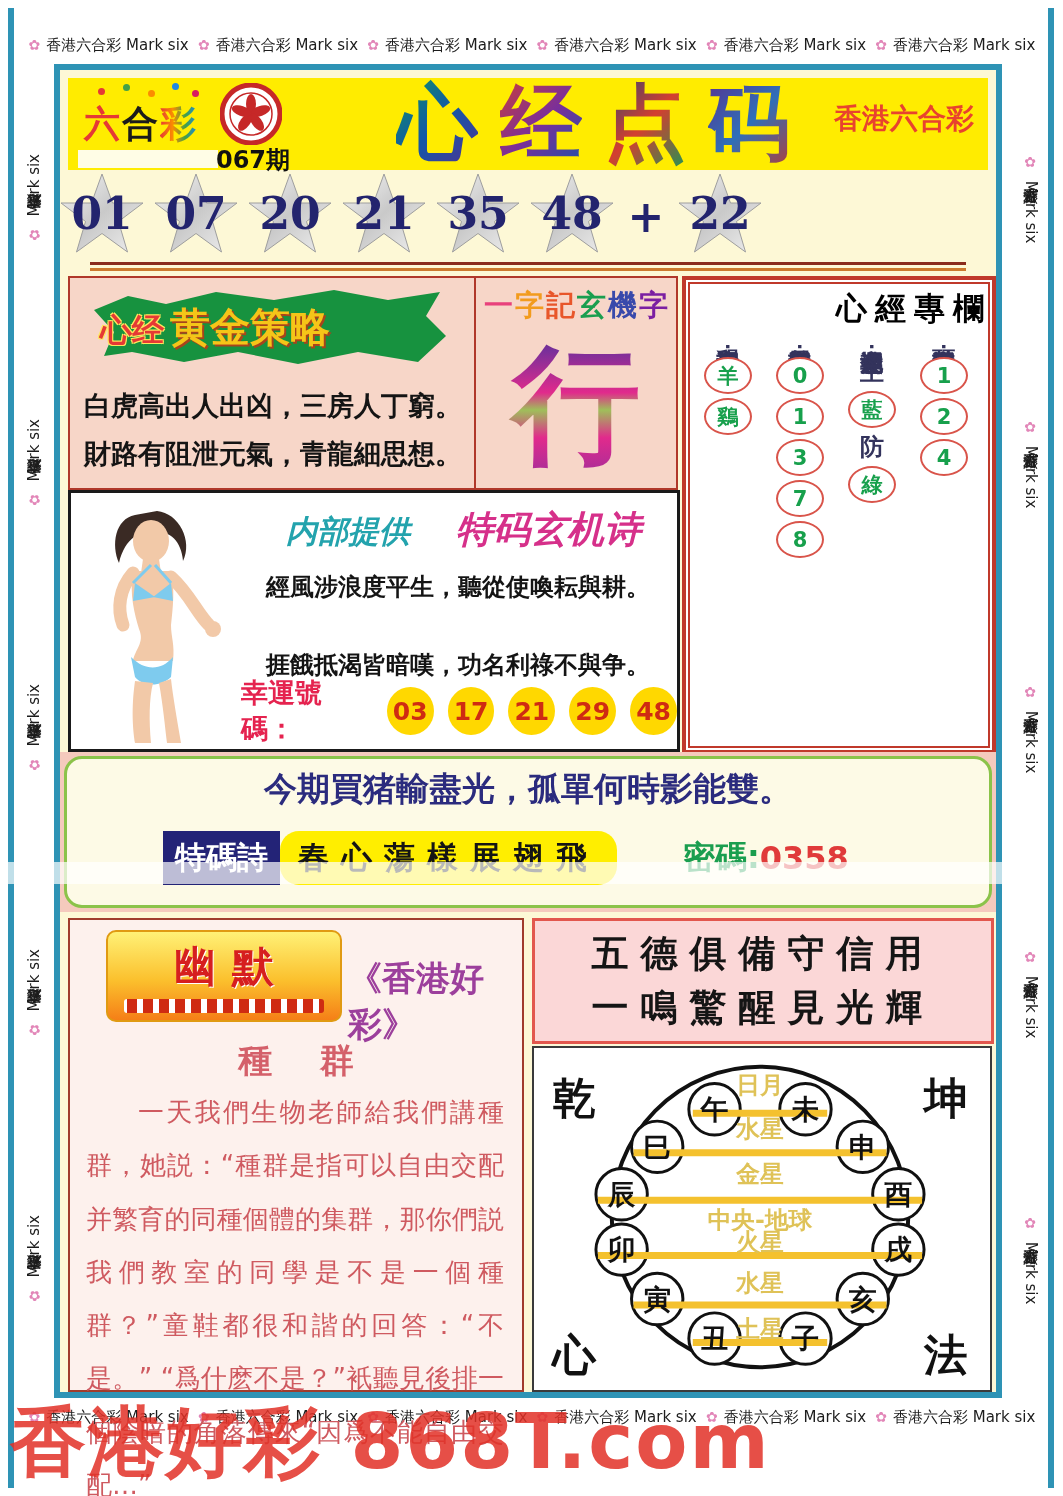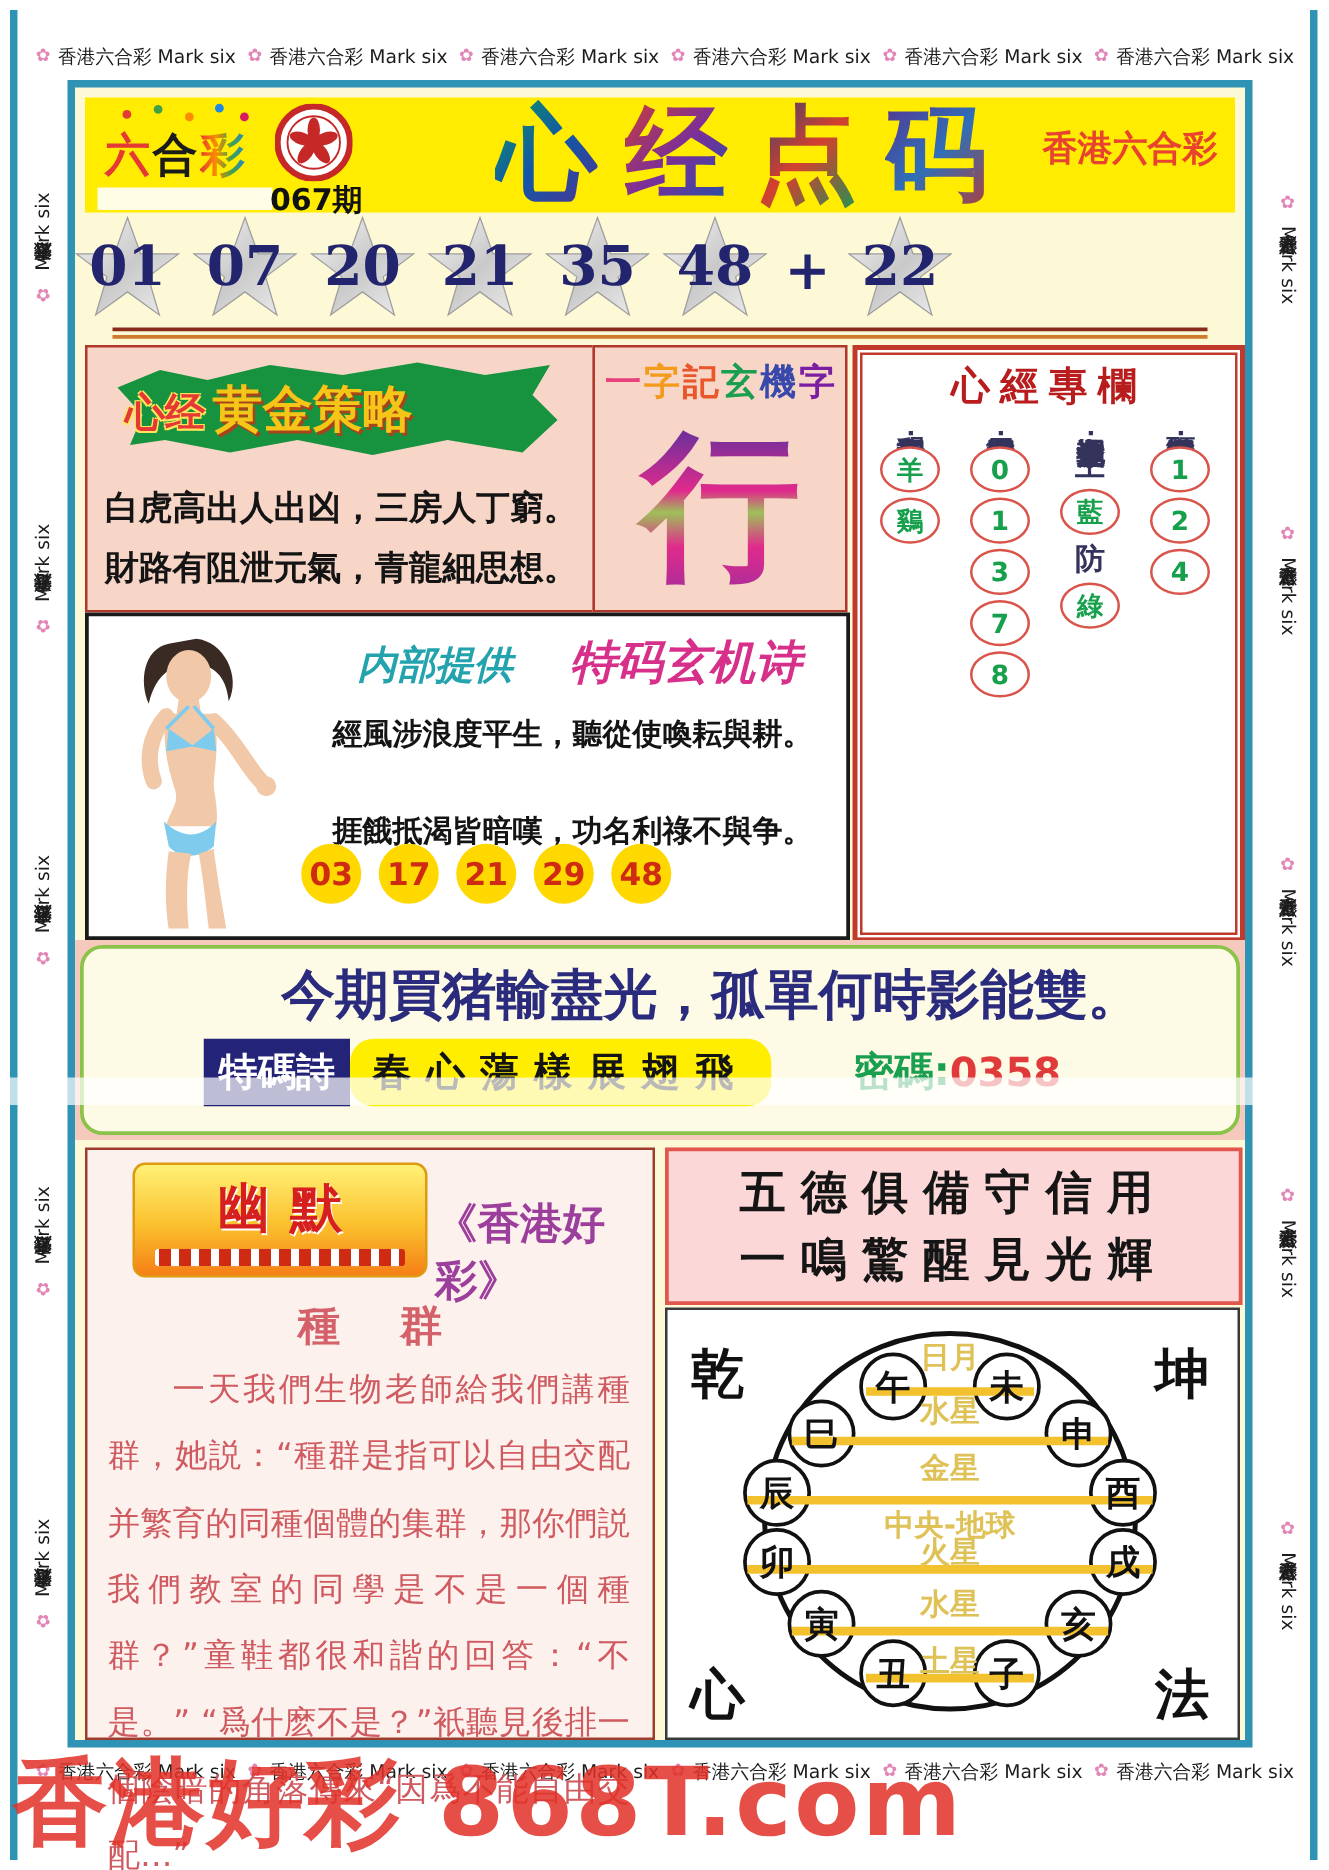--- a/index.html
+++ b/index.html
@@ -61,22 +61,22 @@
   #mystery-box{position:absolute;left:414px;top:206px;width:200px;height:210px;background:#f7d6c8;border:2px solid #b0382a;}
   #mystery-title{position:absolute;left:0;top:8px;width:100%;display:flex;justify-content:center;gap:2px;
                  font-size:29px;font-weight:900;}
   #mystery-title .mc0{color:#e8417c}#mystery-title .mc1{color:#f29b1d}#mystery-title .mc2{color:#e8562a}
   #mystery-title .mc3{color:#1a9e4f}#mystery-title .mc4{color:#3949ab}#mystery-title .mc5{color:#7b1fa2}
   #mystery-char{position:absolute;left:0;top:42px;width:100%;text-align:center;font-size:128px;font-weight:900;
       background-image:linear-gradient(180deg,#4b2a8a 0%,#7a2f9a 18%,#e12a8c 42%,#9fbf5a 52%,#e12a8c 68%,#8a2fa0 100%);}
   
   #xinjing-box{position:absolute;left:622px;top:206px;width:306px;height:470px;background:#fff;
                border:4px solid #c0392b;box-shadow:inset 0 0 0 2px #fff,inset 0 0 0 4px #c0392b;}
-  #xinjing-title{position:absolute;left:0;top:8px;width:100%;text-align:center;font-size:31px;font-weight:bold;
-                 color:#b91c1c;letter-spacing:8px;}
+  #xinjing-title{position:absolute;left:0;top:8px;width:100%;text-align:right;font-size:31px;font-weight:bold;
+                 color:#000000;letter-spacing:8px;}
   #xinjing-cols{position:absolute;left:6px;top:52px;width:288px;height:408px;display:flex;justify-content:space-around;}
   .xcol{display:flex;flex-direction:column;align-items:center;}
   .vheading{writing-mode:vertical-rl;text-orientation:upright;font-size:23px;line-height:1.15;color:#33335c;
             font-weight:bold;}
   .oval{width:44px;height:33px;border:2px solid #d9544a;border-radius:50%;display:flex;align-items:center;
         justify-content:center;color:#17a04c;font-weight:bold;font-size:21px;margin:2px 0;background:#fff;}
   .xplain{font-size:24px;font-weight:bold;color:#33335c;margin:1px 0;}
   
   #poem-box{position:absolute;left:8px;top:420px;width:606px;height:256px;background:#fff;border:3px solid #1a1a1a;}
   #provided{position:absolute;left:215px;top:18px;font-size:31px;font-weight:bold;font-style:italic;color:#23a3ad;}
@@ -84,22 +84,22 @@
   #poem-line1{position:absolute;left:195px;top:78px;font-size:24px;}
   #poem-line2{position:absolute;left:195px;top:128px;font-size:24px;margin-top:28px;}
   #lucky-row{position:absolute;left:170px;top:182px;display:flex;align-items:center;gap:14px;}
   #lucky-label{font-size:27px;font-weight:900;color:#e5234f;}
   .ball{width:48px;height:48px;border-radius:50%;background:#ffd800;display:flex;align-items:center;
         justify-content:center;font-size:25px;font-weight:bold;color:#cf2b12;}
   
   #tip-backdrop{position:absolute;left:0;top:682px;width:936px;height:160px;background:#f5cabd;}
   #tip-box{position:absolute;left:4px;top:4px;width:928px;height:152px;box-sizing:border-box;
            border:3px solid #8bc34a;border-radius:18px;background:#fdfae6;}
-  #tip-main{position:absolute;left:0;top:8px;width:100%;text-align:center;font-size:43px;font-weight:bold;
-            color:#2b2b7e;padding-left:41px;}
+  #tip-main{position:absolute;left:0;top:8px;width:100%;text-align:center;font-size:33px;font-weight:bold;
+            color:#2b2b7e;}
   #tip-row{position:absolute;left:96px;top:72px;display:flex;align-items:stretch;}
   #tip-tag{background:#232377;color:#fff;font-size:31px;font-weight:bold;padding:6px 12px;}
   #tip-poem{background:#ffee00;font-size:31px;letter-spacing:12px;padding:6px 18px;border-radius:19px;}
   #code-wrap{margin-left:66px;display:flex;align-items:center;font-size:32px;font-weight:bold;}
   #code-label{color:#1a9e4f;}
   #code-value{color:#e03a3a;}
   #artifact{position:absolute;left:6px;top:862px;width:1000px;height:22px;background:rgba(255,255,255,.7);z-index:5;}
   
   #humor-box{position:absolute;left:8px;top:848px;width:452px;height:470px;background:#fdf1ed;border:2px solid #a03c2c;}
   #humor-badge{position:absolute;left:36px;top:10px;width:232px;height:88px;border:2px solid #e09a12;border-radius:10px;
@@ -395,20 +395,21 @@
         <path d="M60,88 L78,70 M98,88 L82,70" stroke="#7ecbee" stroke-width="3" fill="none"></path>
         <path d="M58,162 C72,176 88,176 100,162 L98,182 C88,192 70,192 62,182 Z" fill="#7ecbee"></path>
         <path d="M62,186 C58,214 60,236 62,248 L78,248 C76,226 76,204 80,188 Z" fill="#f2c9a8"></path>
         <path d="M86,188 C90,210 92,232 94,248 L108,248 C104,224 100,202 98,184 Z" fill="#f2c9a8"></path>
       </svg>
       <div id="provided">内部提供</div>
       <div id="poem-title">特码玄机诗</div>
       <div id="poem-line1" class="callig">經風涉浪度平生，聽從使喚耘與耕。</div>
       <div id="poem-line2" class="callig">捱餓抵渴皆暗嘆，功名利祿不與争。</div>
       <div id="lucky-row">
+        <span id="lucky-label">幸運號碼：</span>
         <span class="ball">03</span>
         <span class="ball">17</span>
         <span class="ball">21</span>
         <span class="ball">29</span>
         <span class="ball">48</span>
       </div>
     </div>
 
     <div id="tip-backdrop">
       <div id="tip-box">

